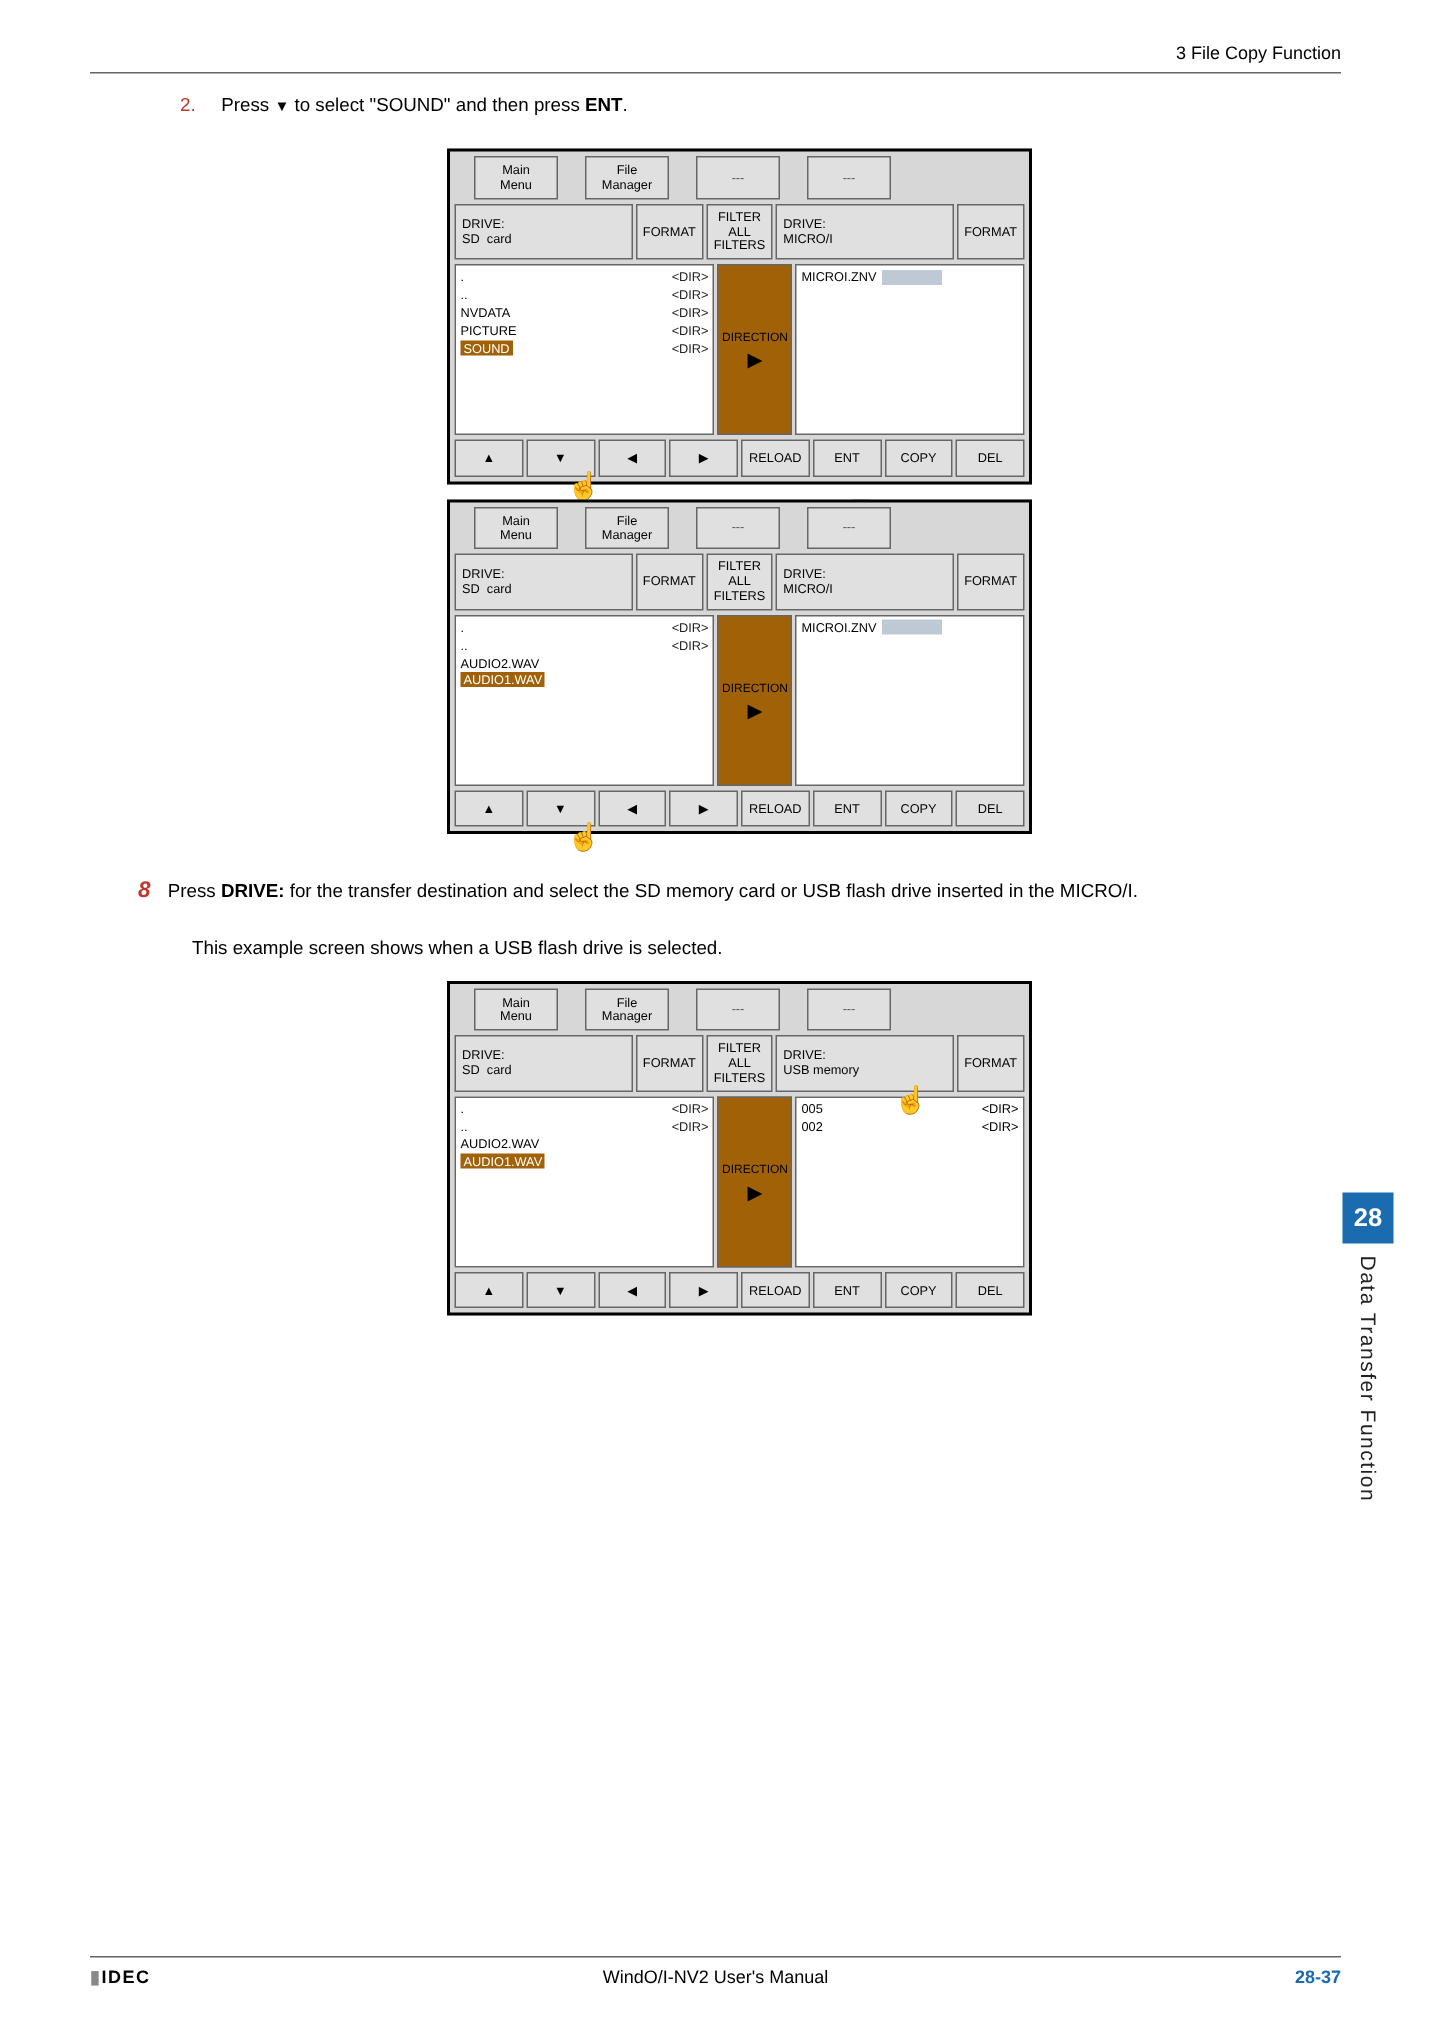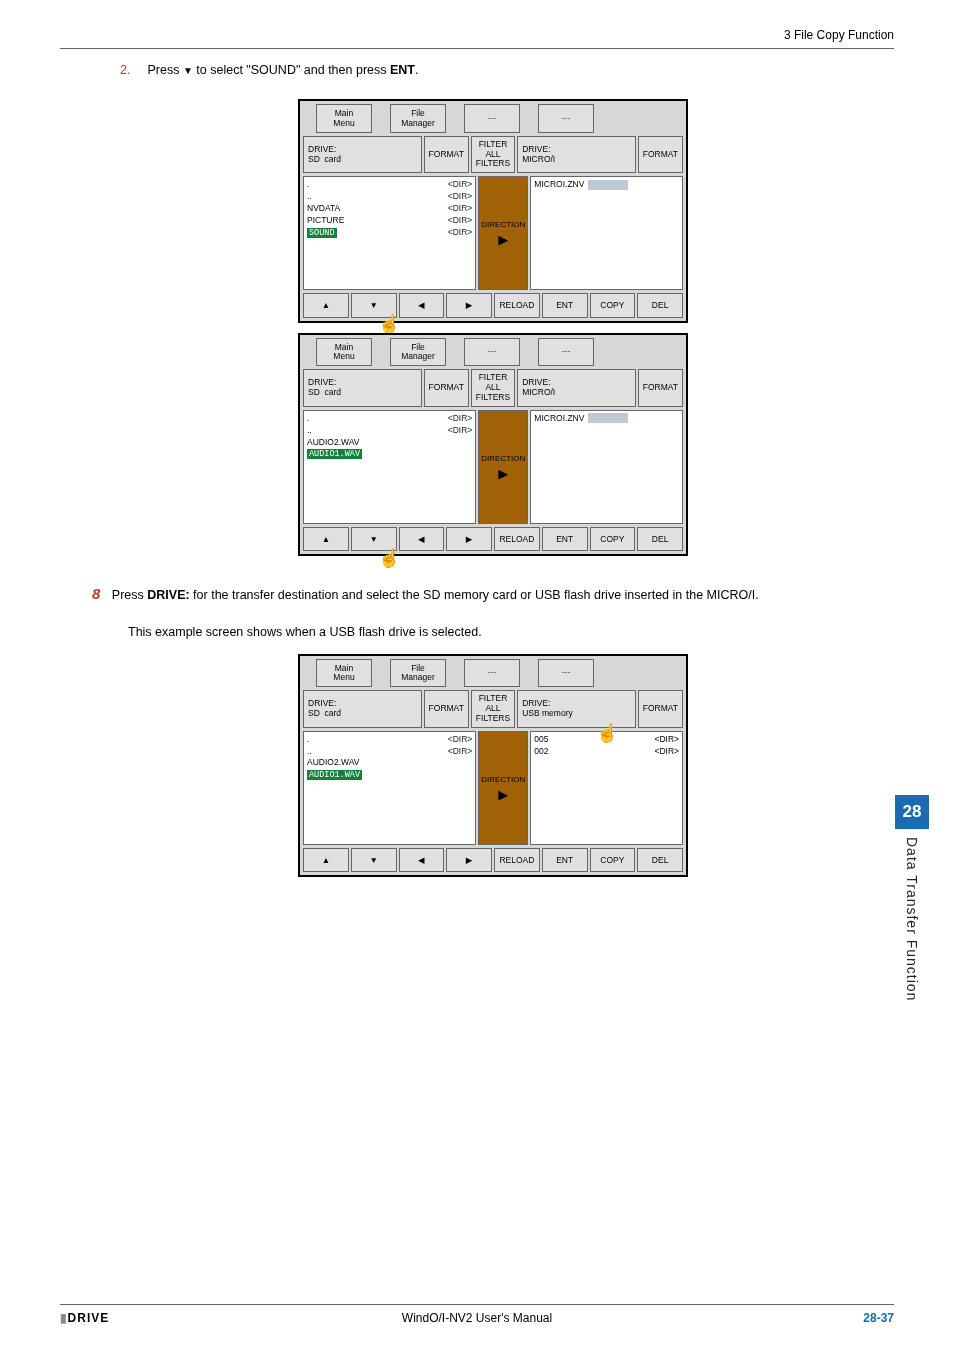--- a/index.html
+++ b/index.html
@@ -21,21 +21,21 @@
   .bcitem { background:#e0e0e0; border:1px solid #666; padding:4px 6px; margin:3px 2px; text-align:center; line-height:1.1; min-width:56px; font-size:8.5px; display:flex; flex-direction:column; justify-content:center; }
   .bcitem.sm { min-width:10px; padding:4px 3px; background: transparent; border:none;}
   .bcitem.empty { color:#555; }
   .row2 { display:flex; align-items:stretch; padding:0 3px; gap:2px; }
   .cell { border:1px solid #666; background:#e0e0e0; padding:3px 4px; font-size:8.5px; text-align:center; line-height:1.15; display:flex; flex-direction:column; justify-content:center; }
   .cell.drv { text-align:left; flex:1.3; }
   .cell.btn { min-width:44px; }
   .cell.filter { min-width:42px; }
   .mid { display:flex; align-items:stretch; padding:3px; gap:2px; height:120px; }
   .list { flex:1.6; border:1px solid #666; background:#fff; color:#000; padding:2px 3px; font-size:8.5px; line-height:1.4; position:relative; }
-  .list .sel { background:#15803d; color:#fff; padding:0 2px;font-family:Liberation Mono, monospace; }
+  .list .sel { background:#a16207; color:#fff; padding:0 2px; }
   .list .rtag { float:right; color:#222; }
   .dircol { width:50px; border:1px solid #666; background:#a16207; font-size:8px; text-align:center; display:flex; flex-direction:column; justify-content:flex-start; }
   .dircol .dlbl { padding:3px 1px; }
   .dircol .tri2 { font-size:13px; }
   .list2 { flex:1.4; border:1px solid #666; background:#fff; color:#000; padding:2px 3px; font-size:8.5px; line-height:1.4; }
   .list2 .bar { background:#bfc9d6; display:inline-block; width:40px; height:10px; margin-left:4px; vertical-align:middle; }
   .botrow { display:flex; align-items:stretch; padding:0 3px 3px 3px; gap:2px; }
   .bbtn { flex:1; border:1px solid #666; background:#e0e0e0; font-size:8.5px; text-align:center; padding:7px 2px; line-height:1; display:flex; align-items:center; justify-content:center; }
   .hand { position:absolute; font-size:18px; }
   .cnum { position:absolute; width:16px; height:16px; border:1.5px solid #c0392b; border-radius:3px; color:#c0392b; font-weight:bold; font-size:11px; text-align:center; line-height:14px; background:#fff; }
@@ -238,17 +238,17 @@
   </div>
   <span class="hand" style="left:298px; top:68px; color:#d9a441;">☝</span>
   </div>
 
   <div class="sidetab">
     <div class="tabnum">28</div>
     <div class="tablabel">Data Transfer Function</div>
   </div>
 
   <div class="footer">
-    <span class="l"><span style="color:#888;">▮</span><span>DRIVE</span></span>
+    <span class="l"><span style="color:#888;">▮</span><span>IDEC</span></span>
     <span class="c">WindO/I-NV2 User's Manual</span>
     <span class="r"><b>28-37</b></span>
   </div>
 </div>
 
 </body></html>

